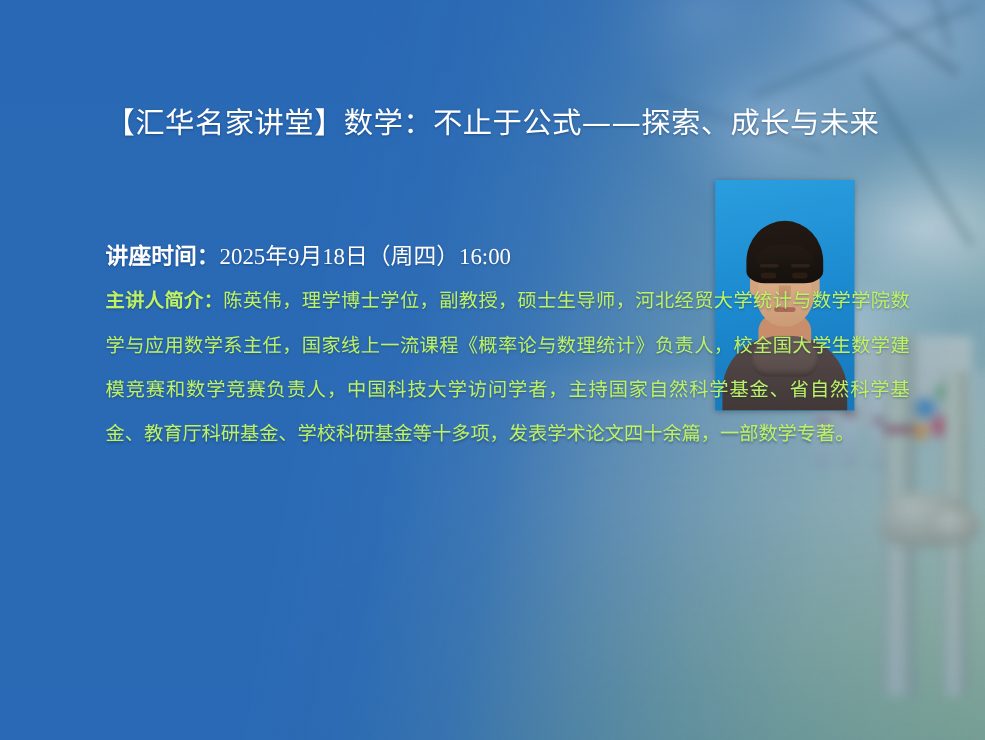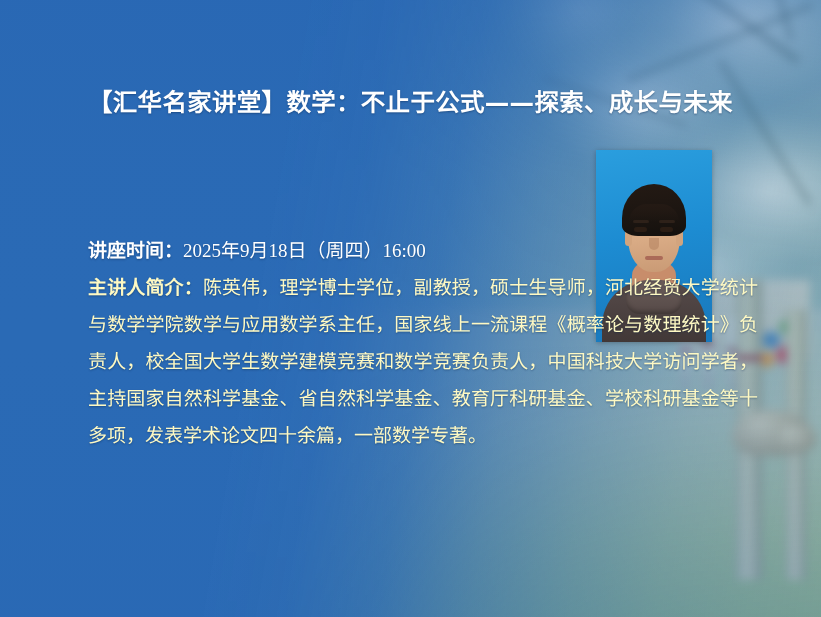--- a/index.html
+++ b/index.html
@@ -144,50 +144,49 @@
     position: absolute;
     inset: 0;
   }
   .title {
     position: absolute;
     left: 88px;
     top: 88px;
     width: 700px;
     font-family: "DejaVu Sans", "Liberation Sans", sans-serif;
     font-size: 24.5px;
-    font-weight: 700;
+    font-weight: 400;
     color: #ffffff;
     letter-spacing: .3px;
     line-height: 1.2;
     white-space: nowrap;
     text-shadow: 0 1px 2px rgba(10,40,80,0.45);
   }
 
   .info-block {
     position: absolute;
     left: 88px;
     top: 196px;
     width: 670px;
-    margin-top: 36px;
   }
   .info-line {
     font-family: "Liberation Serif", "DejaVu Serif", serif;
     font-size: 19px;
     color: #ffffff;
     line-height: 37px;
     white-space: nowrap;
     text-shadow: 0 1px 2px rgba(10,40,80,0.45);
   }
   .info-line .lbl {
     font-weight: 700;
   }
   .bio {
     font-family: "Liberation Serif", "DejaVu Serif", serif;
-    font-size: 19px;
-    color: #fef9c3;
+    font-size: 16px;
+    color: #bef264;
     line-height: 37px;
     text-align: justify;
     text-justify: inter-character;
     text-shadow: 0 1px 2px rgba(10,40,80,0.45);
   }
   .bio .lbl { font-weight: 700; }
 
   
   .portrait {
     position: absolute;

